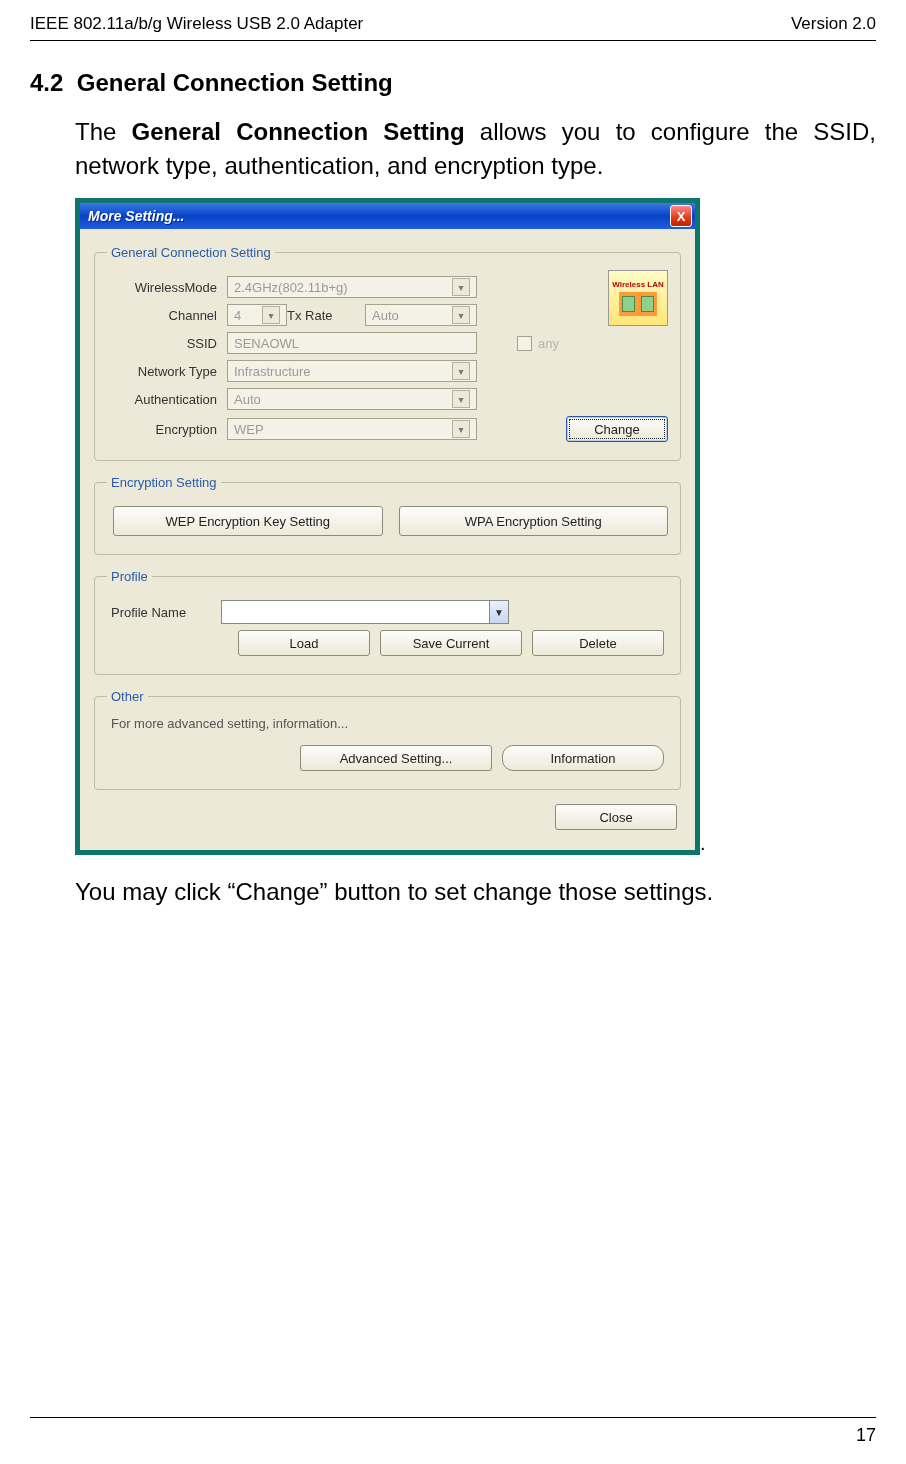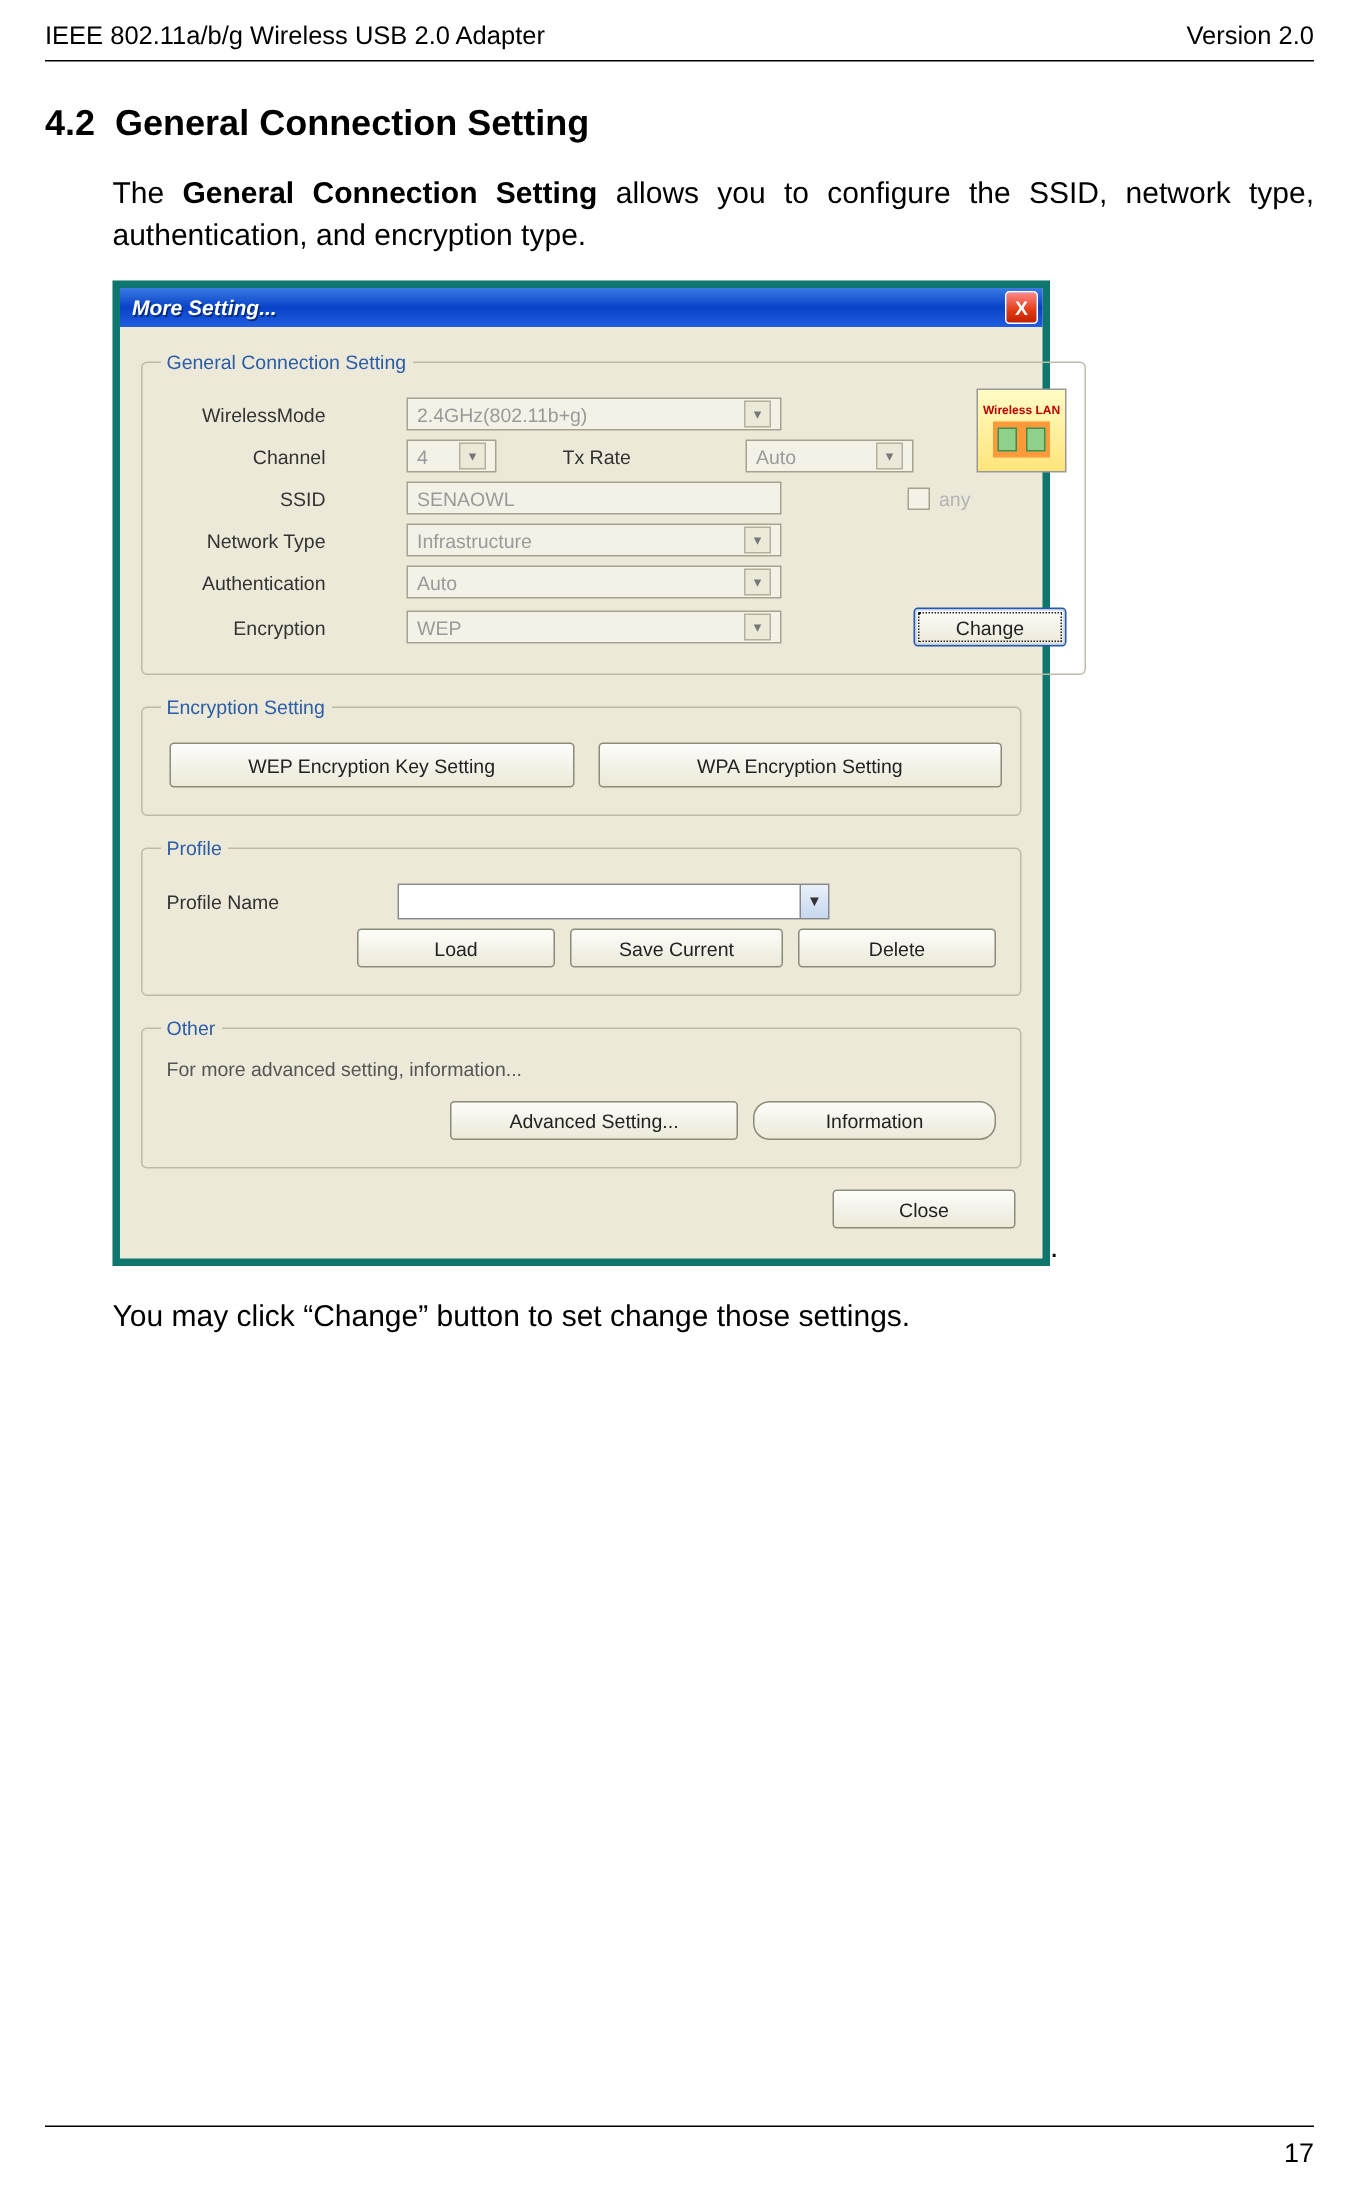--- a/index.html
+++ b/index.html
@@ -24,21 +24,21 @@
     border-bottom: 1px solid #000;
     padding-bottom: 6px;
     margin-bottom: 28px;
   }
   .section-title {
     font-size: 24px;
     font-weight: bold;
     margin: 17px 0 18px 0;
   }
   .body-text {
-    font-size: 20px;
+    font-size: 24px;
     margin: 0 0 16px 45px;
     line-height: 1.4;
     text-align: justify;
   }
   .body-text .bold { font-weight: bold; }
 
   
   .shot-wrap {
     margin-left: 45px;
     margin-bottom: 20px;
@@ -96,21 +96,20 @@
   }
   fieldset.grp > legend {
     padding: 0 4px;
     color: #2a5ca8;
     font-size: 13px;
   }
   .row {
     display: flex;
     align-items: center;
     margin: 6px 0;
-    gap: 44px;
   }
   .lbl {
     width: 110px;
     text-align: right;
     padding-right: 10px;
     color: #333;
   }
   .ctl {
     height: 22px;
     box-sizing: border-box;

